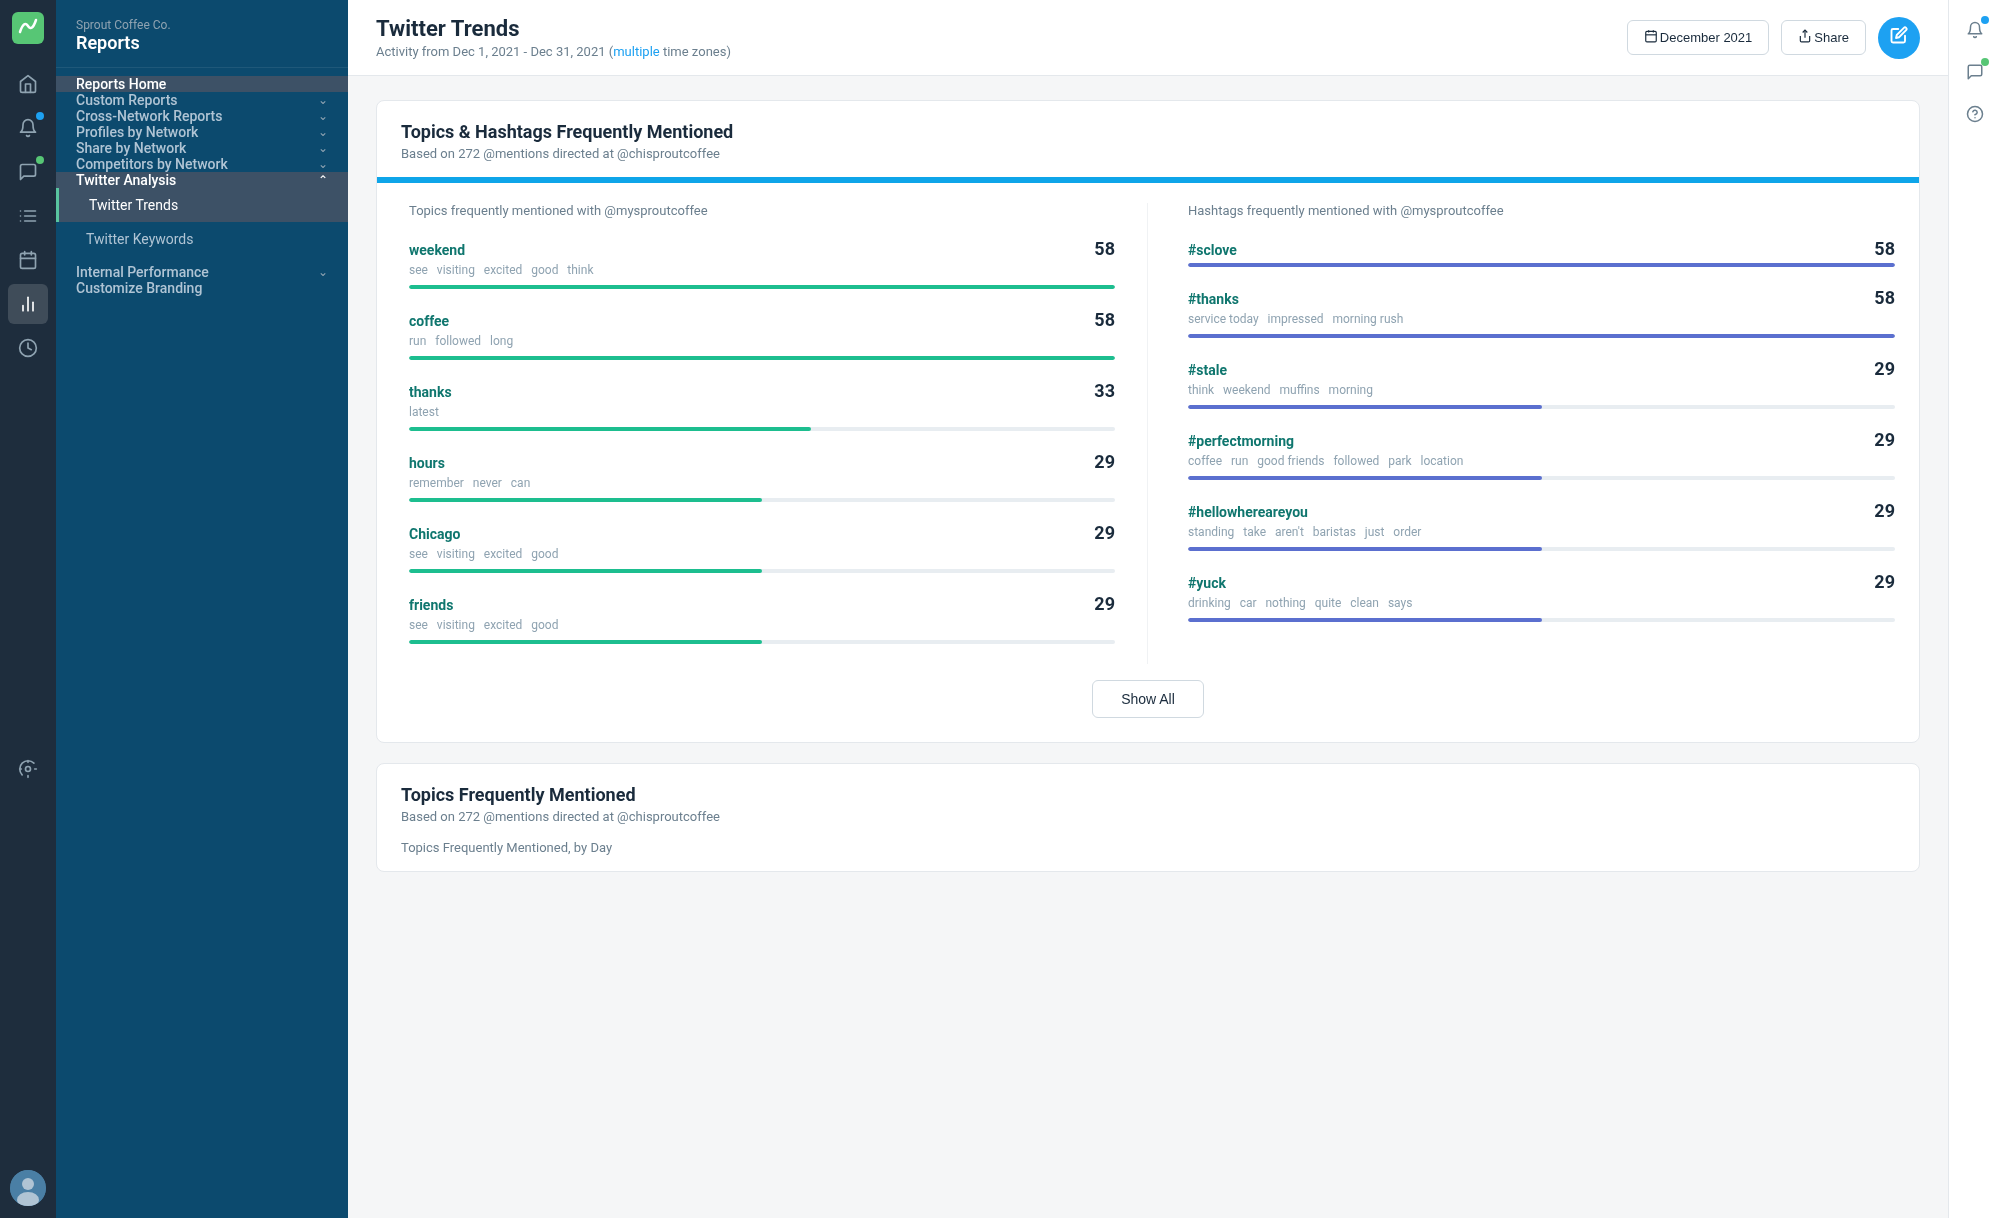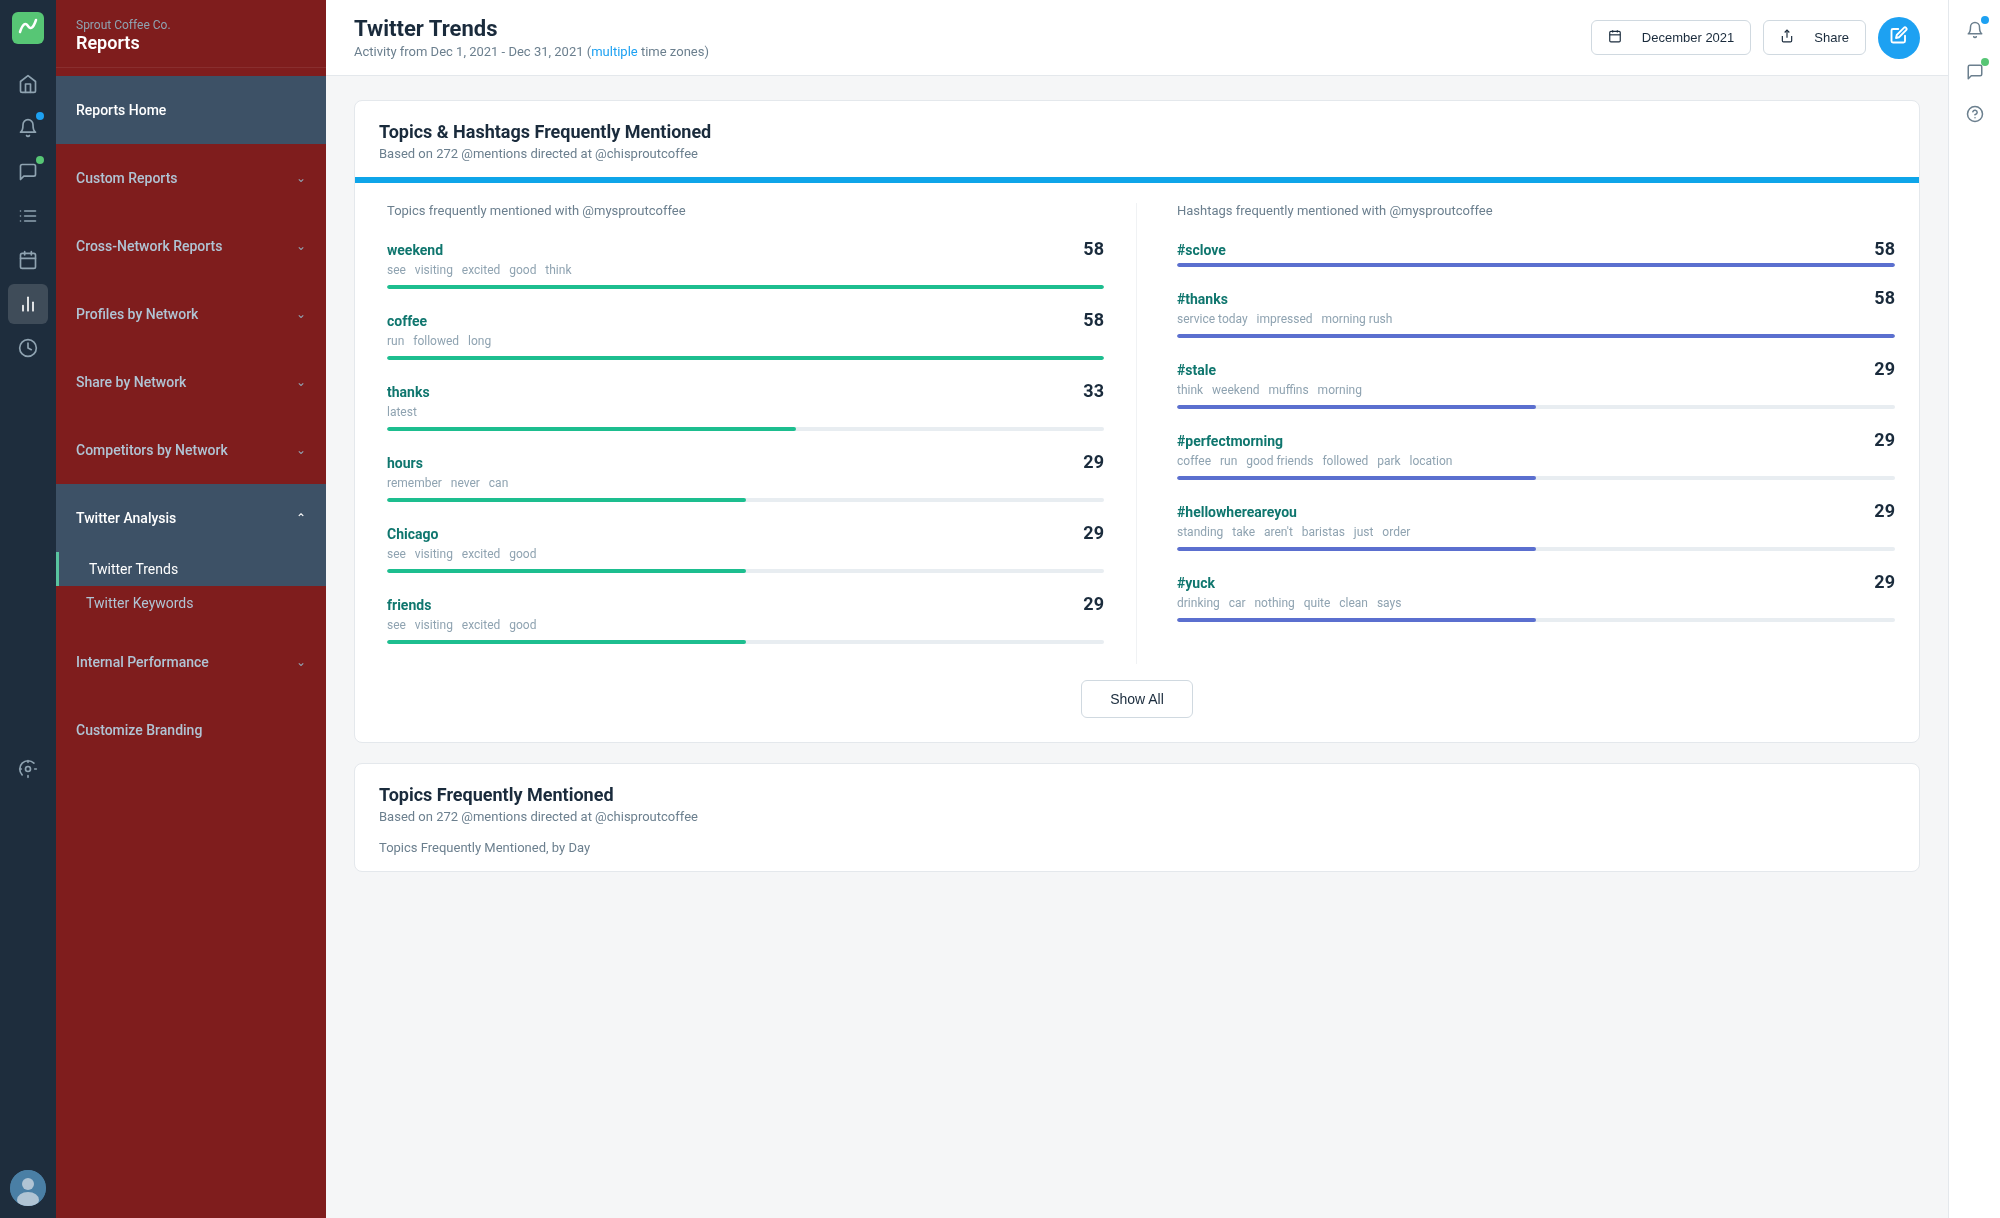--- a/index.html
+++ b/index.html
@@ -63,39 +63,39 @@
       overflow: hidden;
       display: flex;
       align-items: center;
       justify-content: center;
       color: #fff;
       font-size: 14px;
     }
 
     
     .sidebar {
-      width: 270px;
-      background: #7f1d1d;
+      width: 292px;
+      background: #0c4a6e;
       display: flex;
       flex-direction: column;
       flex-shrink: 0;
       overflow-y: auto;
     }
     .sidebar-header {
       padding: 18px 20px 14px;
       border-bottom: 1px solid rgba(255,255,255,0.08);
     }
     .sidebar-header .company { color: #8fa3b1; font-size: 12px; }
     .sidebar-header .section-title { color: #fff; font-size: 18px; font-weight: 600; }
     .sidebar-nav { padding: 8px 0; }
     .nav-item {
       display: flex;
       align-items: center;
       justify-content: space-between;
-      padding: 26px 20px;
+      padding: 0 20px;
       cursor: pointer;
       color: #b0c4d4;
       font-size: 14px;
       font-weight: 500;
     }
     .nav-item.active { background: #3d5166; color: #fff; }
     .nav-item.highlight { background: #3d5166; color: #fff; }
     .nav-item .chevron { font-size: 12px; color: #8fa3b1; }
     .nav-item.active .chevron { color: #fff; }
     .nav-sub-item {
@@ -129,21 +129,21 @@
     .btn {
       padding: 8px 16px;
       border: 1px solid #d0d9e0;
       border-radius: 6px;
       background: #fff;
       cursor: pointer;
       font-size: 13px;
       color: #1a2b3c;
       display: flex;
       align-items: center;
-      gap: 20px;
+      gap: 2px;
     }
     .btn-create {
       width: 42px;
       height: 42px;
       border-radius: 50%;
       background: #1da1f2;
       border: none;
       cursor: pointer;
       display: flex;
       align-items: center;

